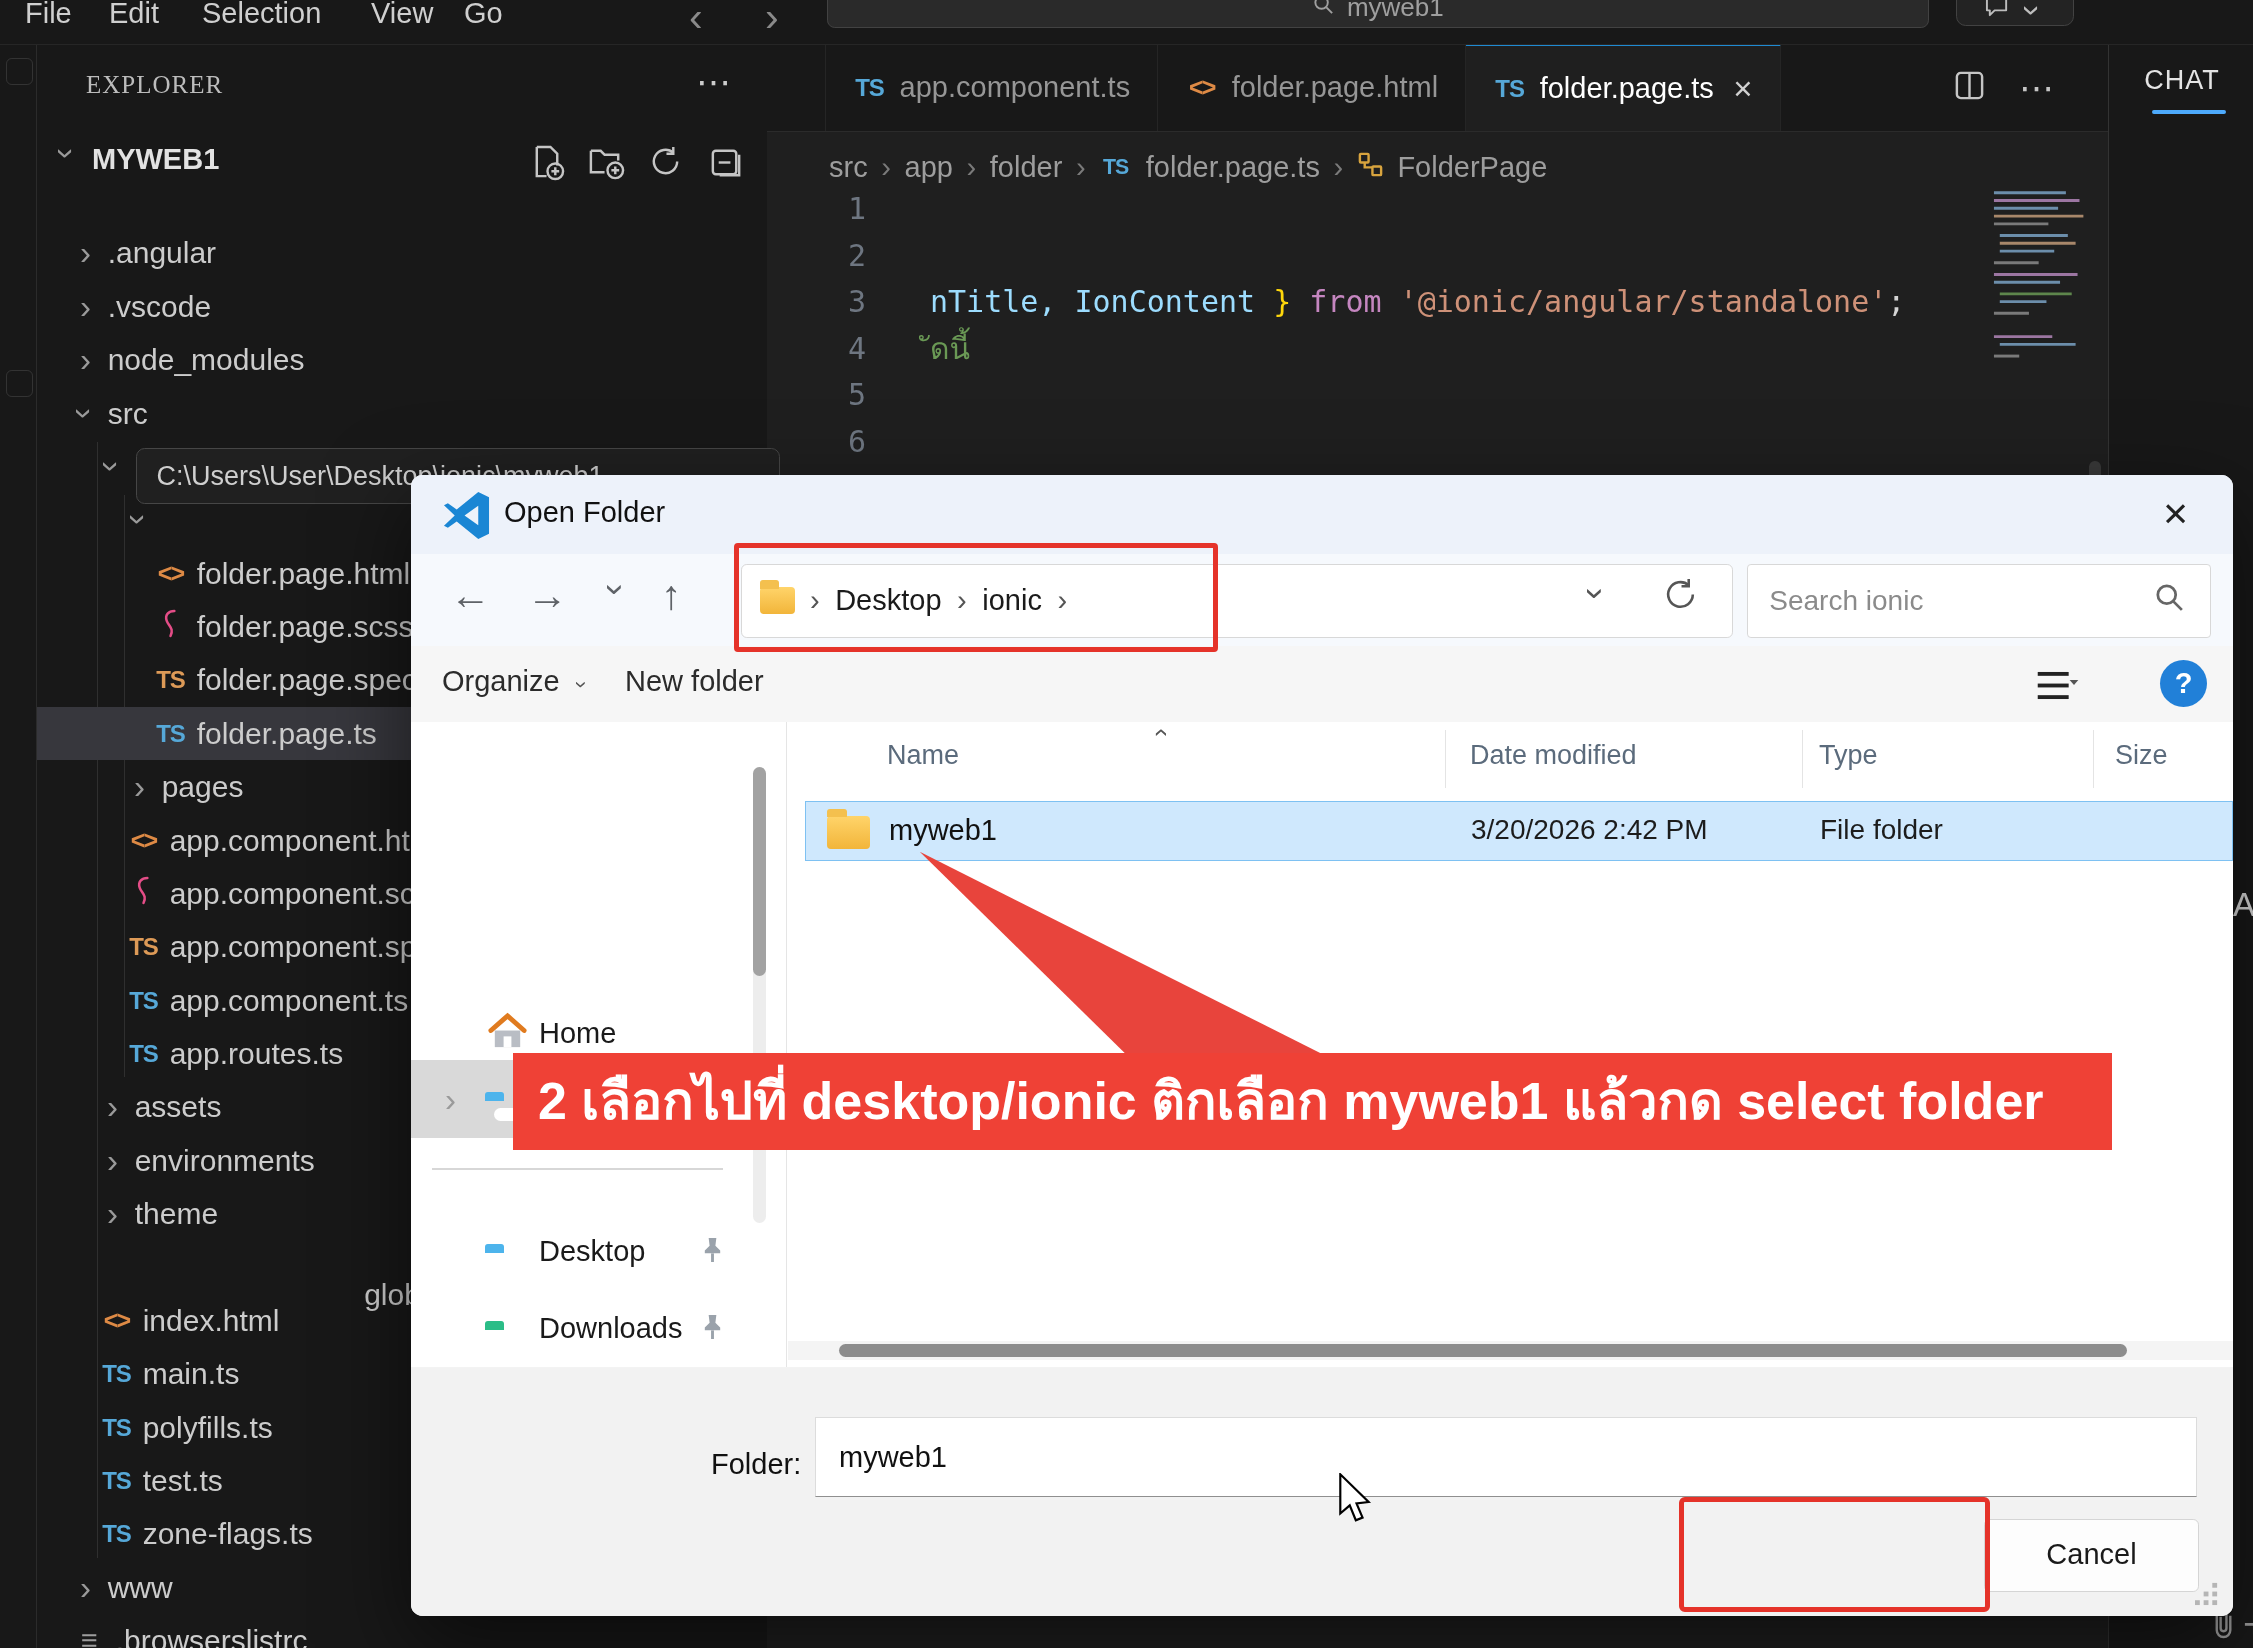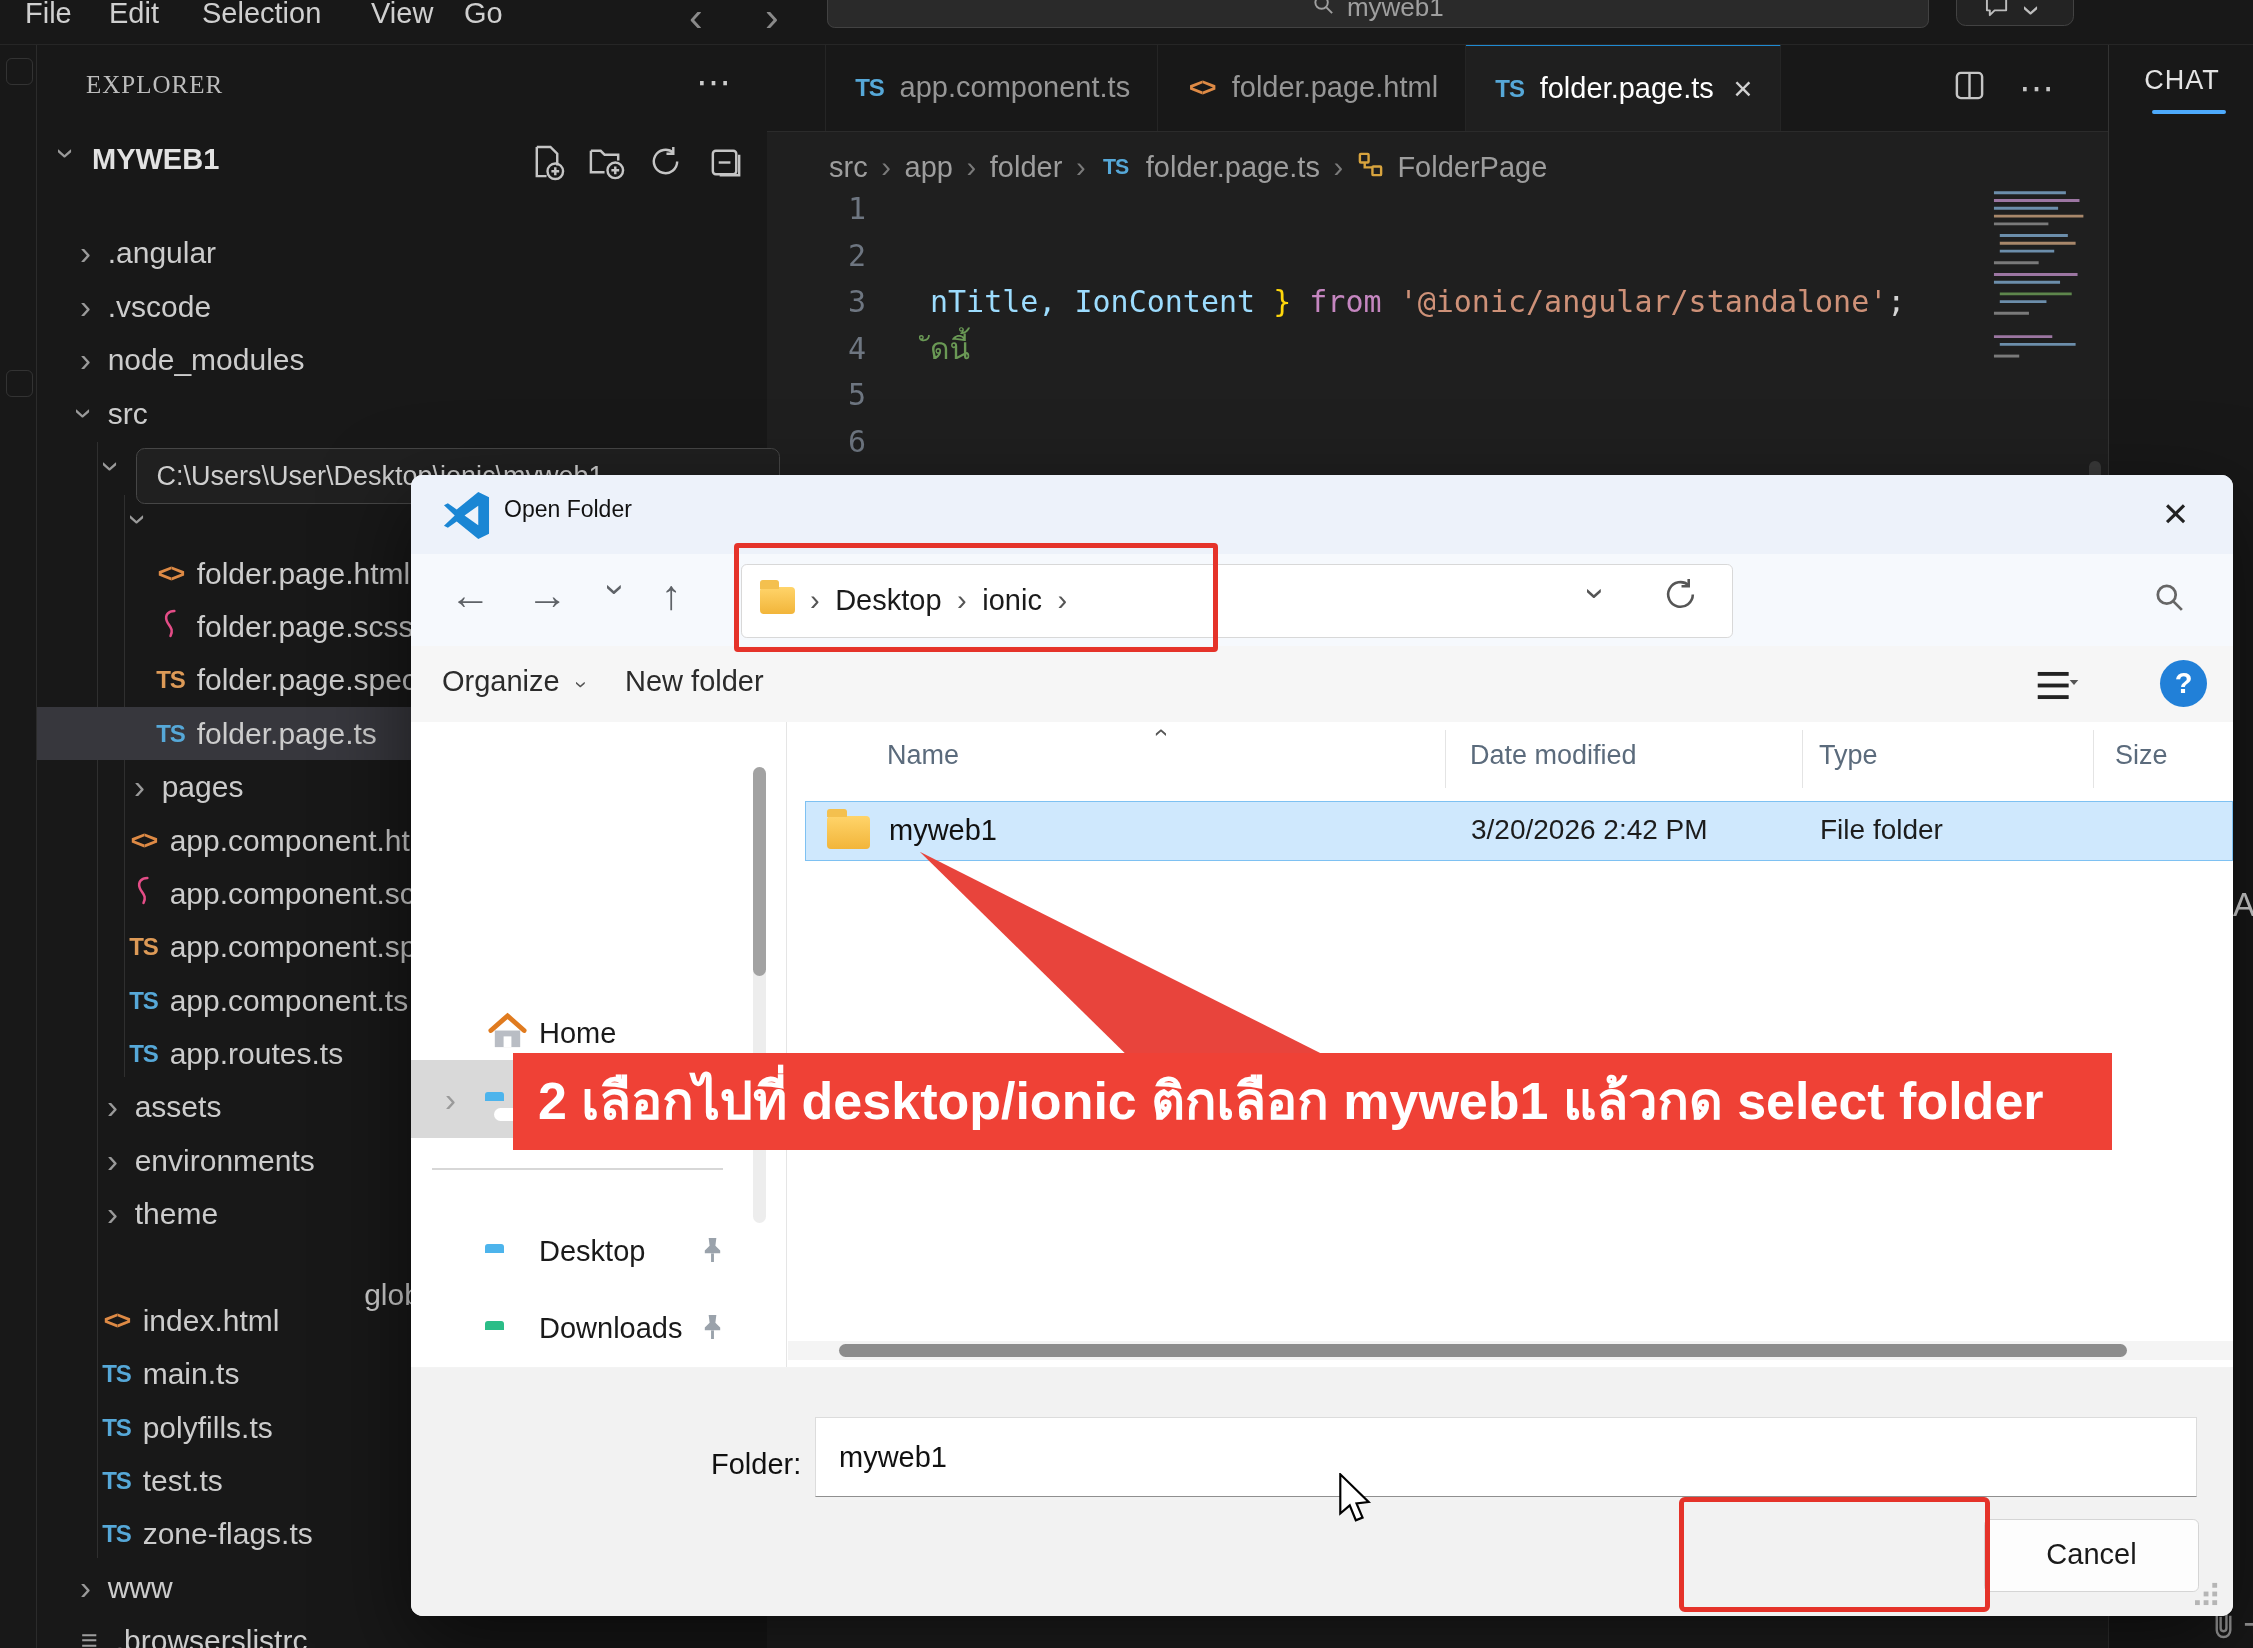--- a/index.html
+++ b/index.html
@@ -56,21 +56,21 @@
   #chatpanel{position:absolute;left:2108px;top:44px;width:146px;height:1605px;background:#181818;border-left:1px solid #333;z-index:1;}
   #chat-tab{position:absolute;left:0;top:21.3px;width:146px;text-align:center;color:#e4e4e4;font-size:27px;letter-spacing:1px;}
   #chat-underline{position:absolute;left:43px;top:66px;width:74px;height:3.9px;background:#4daafc;border-radius:1.9px;}
   #chat-frag{position:absolute;left:124px;top:842px;color:#d9d9d9;font-size:33px;}
   #chat-attach{position:absolute;left:101px;top:1564px;color:#9a9a9a;}
   #chat-plus{position:absolute;left:134px;top:1558px;color:#9a9a9a;font-size:39px;}
   
   #dialog{position:absolute;left:411px;top:475px;width:1822px;height:1141px;background:#f3f3f3;border-radius:11.6px;
           box-shadow:0 29px 87px rgba(0,0,0,.55);z-index:10;overflow:hidden;color:#1b1b1b;}
   #dlg-titlebar{position:absolute;left:0;top:0;width:1822px;height:79px;background:#edf2fa;}
-  #dlg-title{position:absolute;left:93px;top:21.3px;font-size:23px;color:#111;}
+  #dlg-title{position:absolute;left:93px;top:21.3px;font-size:29px;color:#111;}
   #dlg-close{position:absolute;left:1752px;top:13.6px;font-size:43px;color:#222;}
   #dlg-nav{position:absolute;left:0;top:79px;width:1822px;height:92px;background:#f6f9fd;border-bottom:1px solid #e3ebf5;}
   .navico{position:absolute;top:17.5px;font-size:41px;color:#5f6368;}
   #addrbar{position:absolute;left:330px;top:9.7px;width:992px;height:74px;background:#fff;border:1px solid #d8d8d8;border-radius:5.8px;
            display:flex;align-items:center;gap:15.5px;padding-left:17.5px;box-sizing:border-box;font-size:29px;color:#1b1b1b;}
   .acrumb-sep{color:#555;font-size:29px;}
   #addr-caret{position:absolute;left:1174px;top:27px;}
   #addr-refresh{position:absolute;left:1250px;top:21.3px;}
   #dlg-search{position:absolute;left:1336px;top:9.7px;width:464px;height:74px;background:#fff;border:1px solid #d8d8d8;border-radius:3.9px;box-sizing:border-box;
            font-size:28px;color:#1b1b1b;padding:0 58px 0 21.3px;outline:none;font-family:"Liberation Sans",sans-serif;}
@@ -442,20 +442,21 @@
         <span>ionic</span>
         <span class="acrumb-sep">›</span>
       </div>
       <span id="addr-caret" class="chev down" style="font-size:35px;color:#555;">›</span>
       <span id="addr-refresh">
         <svg width="39" height="39" viewBox="0 0 38 38">
             <path d="M31 19a12 12 0 1 1-4-9" fill="none" stroke="#555" stroke-width="2.5"></path>
             <path d="M27 4v7h-7" fill="none" stroke="#555" stroke-width="2.5"></path>
           </svg>
       </span>
+      <input id="dlg-search" placeholder="Search ionic" style="">
       <span style="position:absolute;left:1742px;top:27px;">
         <svg width="33" height="33" viewBox="0 0 24 24">
             <circle cx="10" cy="10" r="6.5" fill="none" stroke="#666" stroke-width="2"></circle>
             <line x1="15" y1="15" x2="21" y2="21" stroke="#666" stroke-width="2"></line>
           </svg>
       </span>
     </div>
 
     <div id="dlg-toolbar">
       <span class="tb-label" style="left:31px;">

